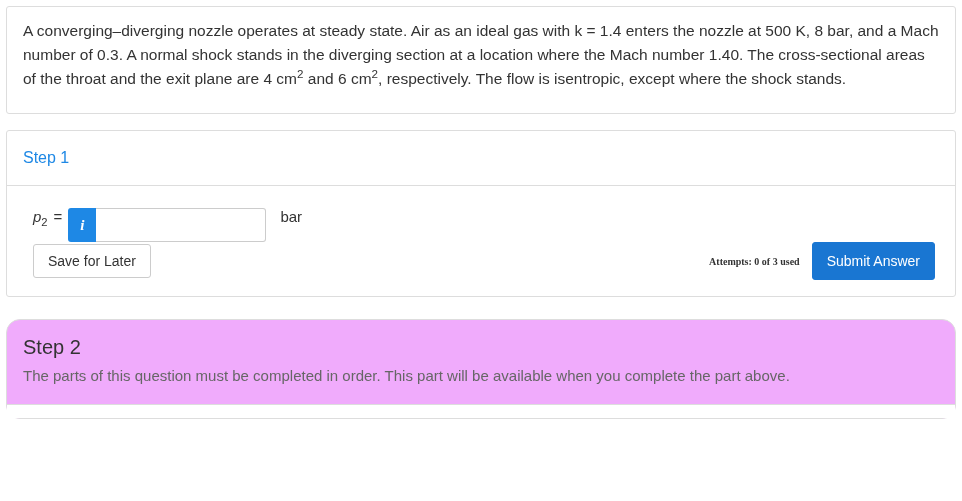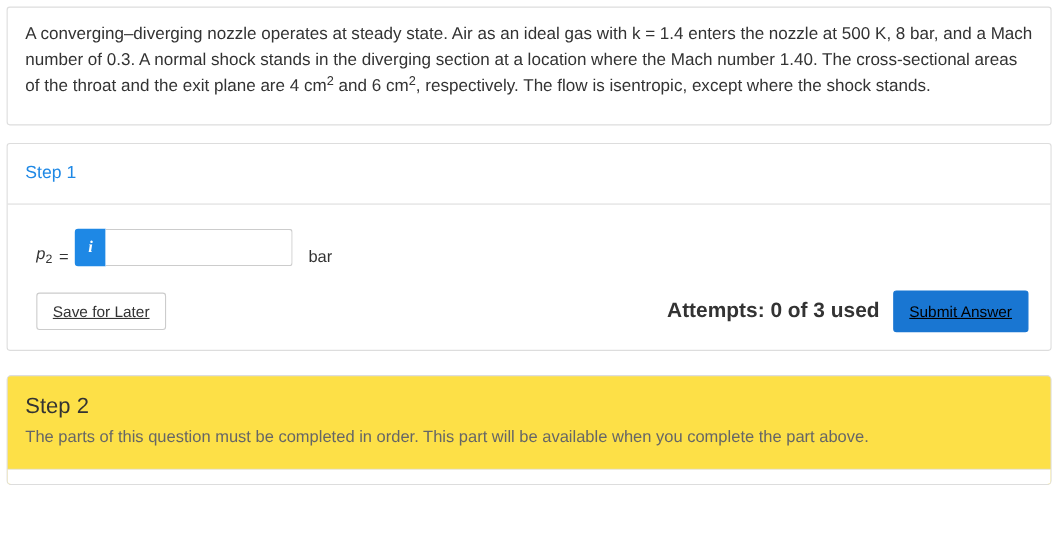--- a/index.html
+++ b/index.html
@@ -37,22 +37,21 @@
 }
 .step-body {
   padding: 22px 20px 16px 26px;
 }
 .instruction {
   margin-bottom: 30px;
   font-size: 15.5px;
 }
 .input-row {
   display: flex;
-  align-items: flex-end;
-  margin-bottom: 22px;
+  align-items: flex-start;
 }
 .var-label {
   font-style: italic;
   margin-right: 4px;
 }
 .var-label .sub { font-size: 0.75em; vertical-align: sub; font-style: normal;}
 .equals { margin: 0 6px 0 2px; }
 .info-addon {
   background: #1e88e5;
   color: #fff;
@@ -82,39 +81,39 @@
   justify-content: space-between;
 }
 .btn {
   border: 1px solid #ccc;
   background: #fff;
   padding: 8px 14px;
   border-radius: 3px;
   font-size: 14px;
   color: #333;
   cursor: pointer;
-  text-decoration: underline;
 }
 .btn-primary {
   background: #1976d2;
   border-color: #1976d2;
-  color: #000000;
+  color: #ffffff;
   padding: 10px 14px;
 }
 .attempts {
   font-weight: bold;
   margin-right: 12px;
-  font-size: 19px;
+  font-size: 10px;
+  font-family: Liberation Serif, serif;
 }
 .right-group { display: flex; align-items: center; }
 .step2 {
   border: 1px solid #ddd;
-  border-radius: 4px;
+  border-radius: 14px;
   margin-top: 22px;
-  background: #fde047;
+  background: #f0abfc;
   padding: 16px 16px 8px 16px;
 }
 .step2-title {
   font-size: 20px;
   color: #333;
   margin-bottom: 8px;
 }
 .step2-msg {
   color: #666;
   font-size: 15px;

